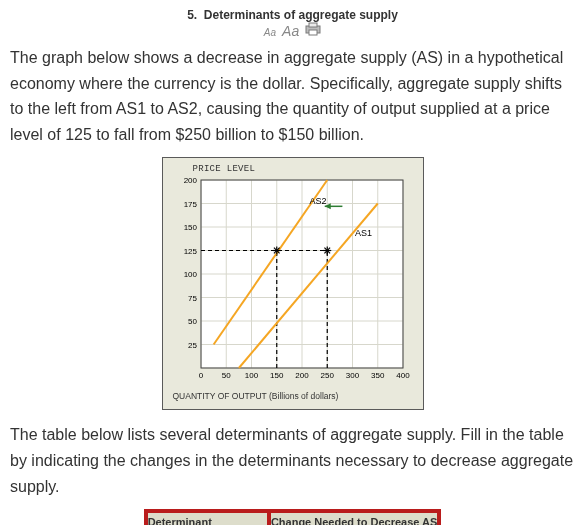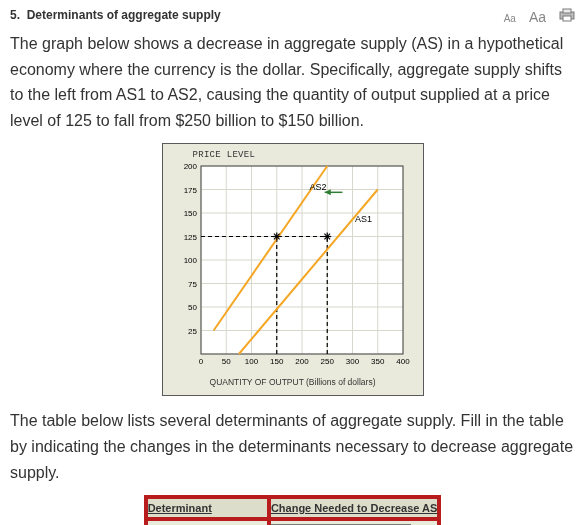--- a/index.html
+++ b/index.html
@@ -8,32 +8,34 @@
     color: #333;
     margin: 0;
     padding: 8px 10px;
     width: 585px;
     box-sizing: border-box;
     background: #fff;
   }
   .header-row {
     display: flex;
     justify-content: space-between;
-    align-items: flex-start;
+    align-items: center;
     margin-bottom: 6px;
+    flex-direction: column;
   }
   .title {
     font-weight: bold;
     font-size: 12px;
   }
   .header-tools {
     display: flex;
     align-items: baseline;
-    gap: 13px;
+    gap: 6px;
     color: #888;
+    font-style: italic;
   }
   .aa-small { font-size: 10px; }
   .aa-large { font-size: 14px; }
   .print-icon svg { display:block; }
   .body-text {
     font-size: 16px;
     line-height: 1.6;
     margin-bottom: 10px;
   }
   .chart-wrap {
@@ -47,21 +49,21 @@
     padding: 6px 10px 8px 10px;
   }
   .chart-title {
     font-size: 9px;
     letter-spacing: 0.3px;
     margin: 0 0 2px 20px;
     font-family: Liberation Mono, monospace;
   }
   .xlabel {
     font-size: 8.5px;
-    text-align:center;
+    text-align:left;
     margin-top:2px;
   }
   .table-wrap {
     display:flex;
     justify-content:center;
     margin-top:6px;
   }
   table.det {
     border-collapse: collapse;
     background:#e9e9dc;

